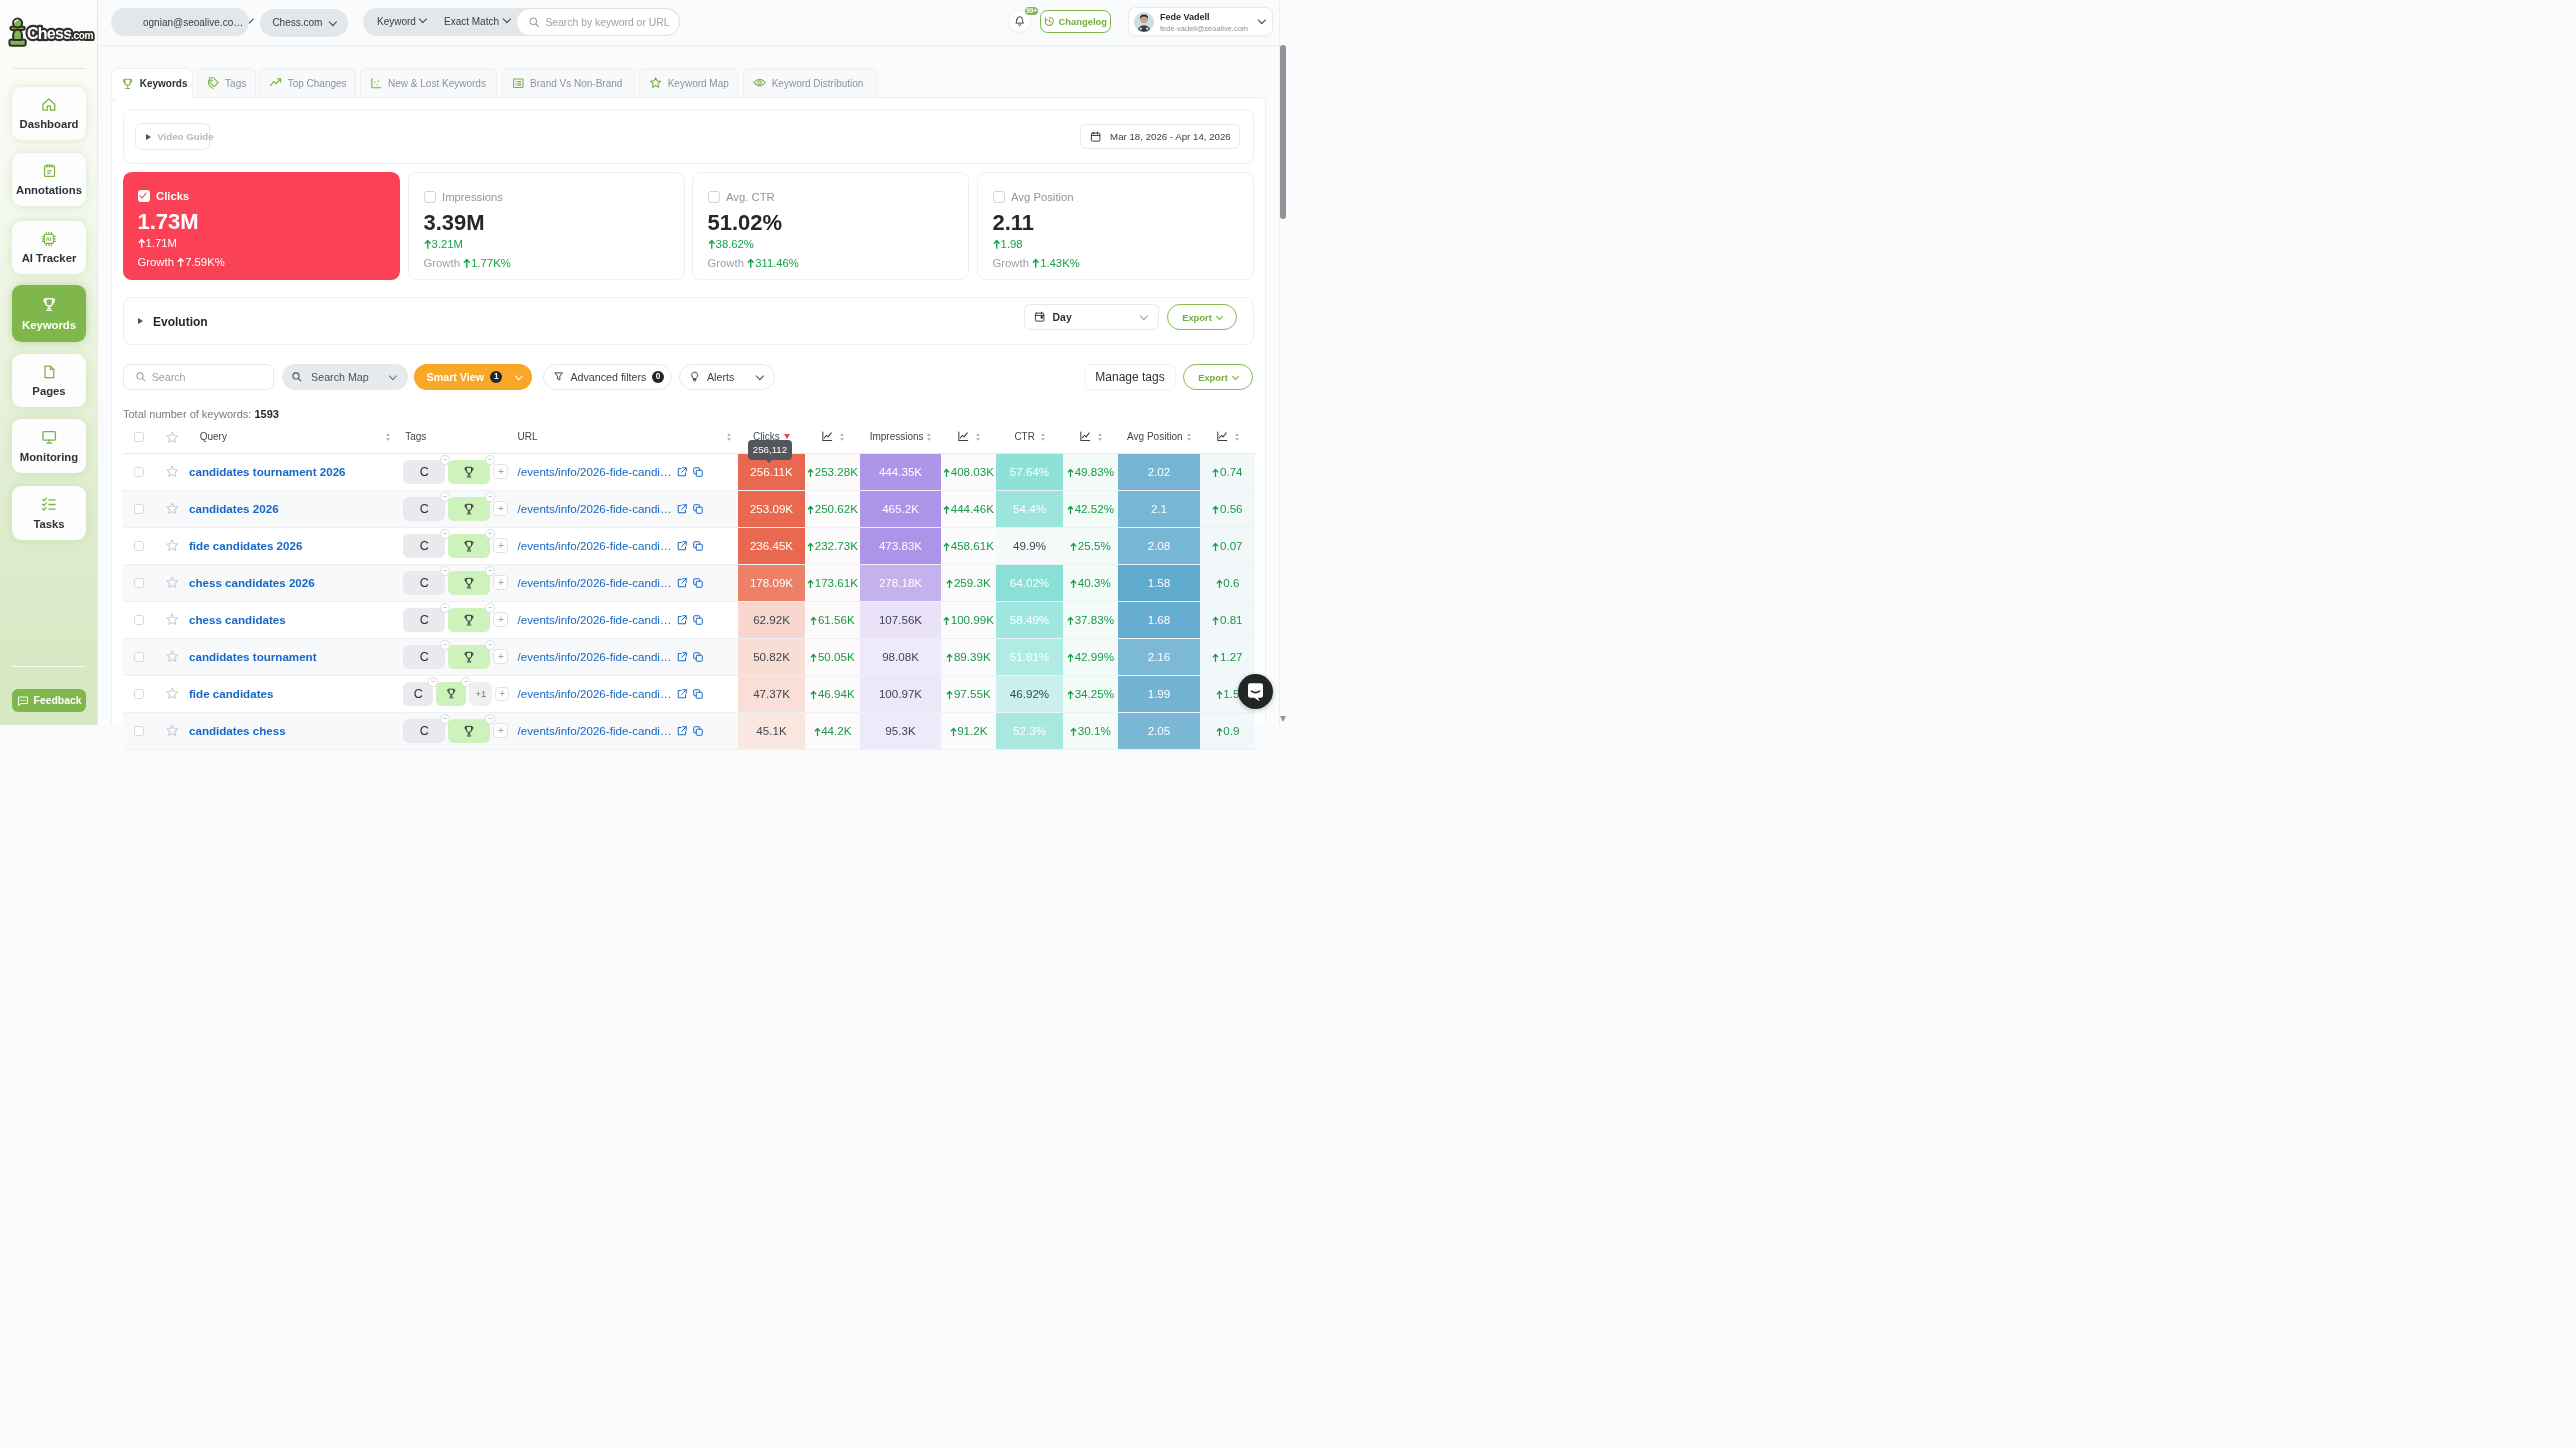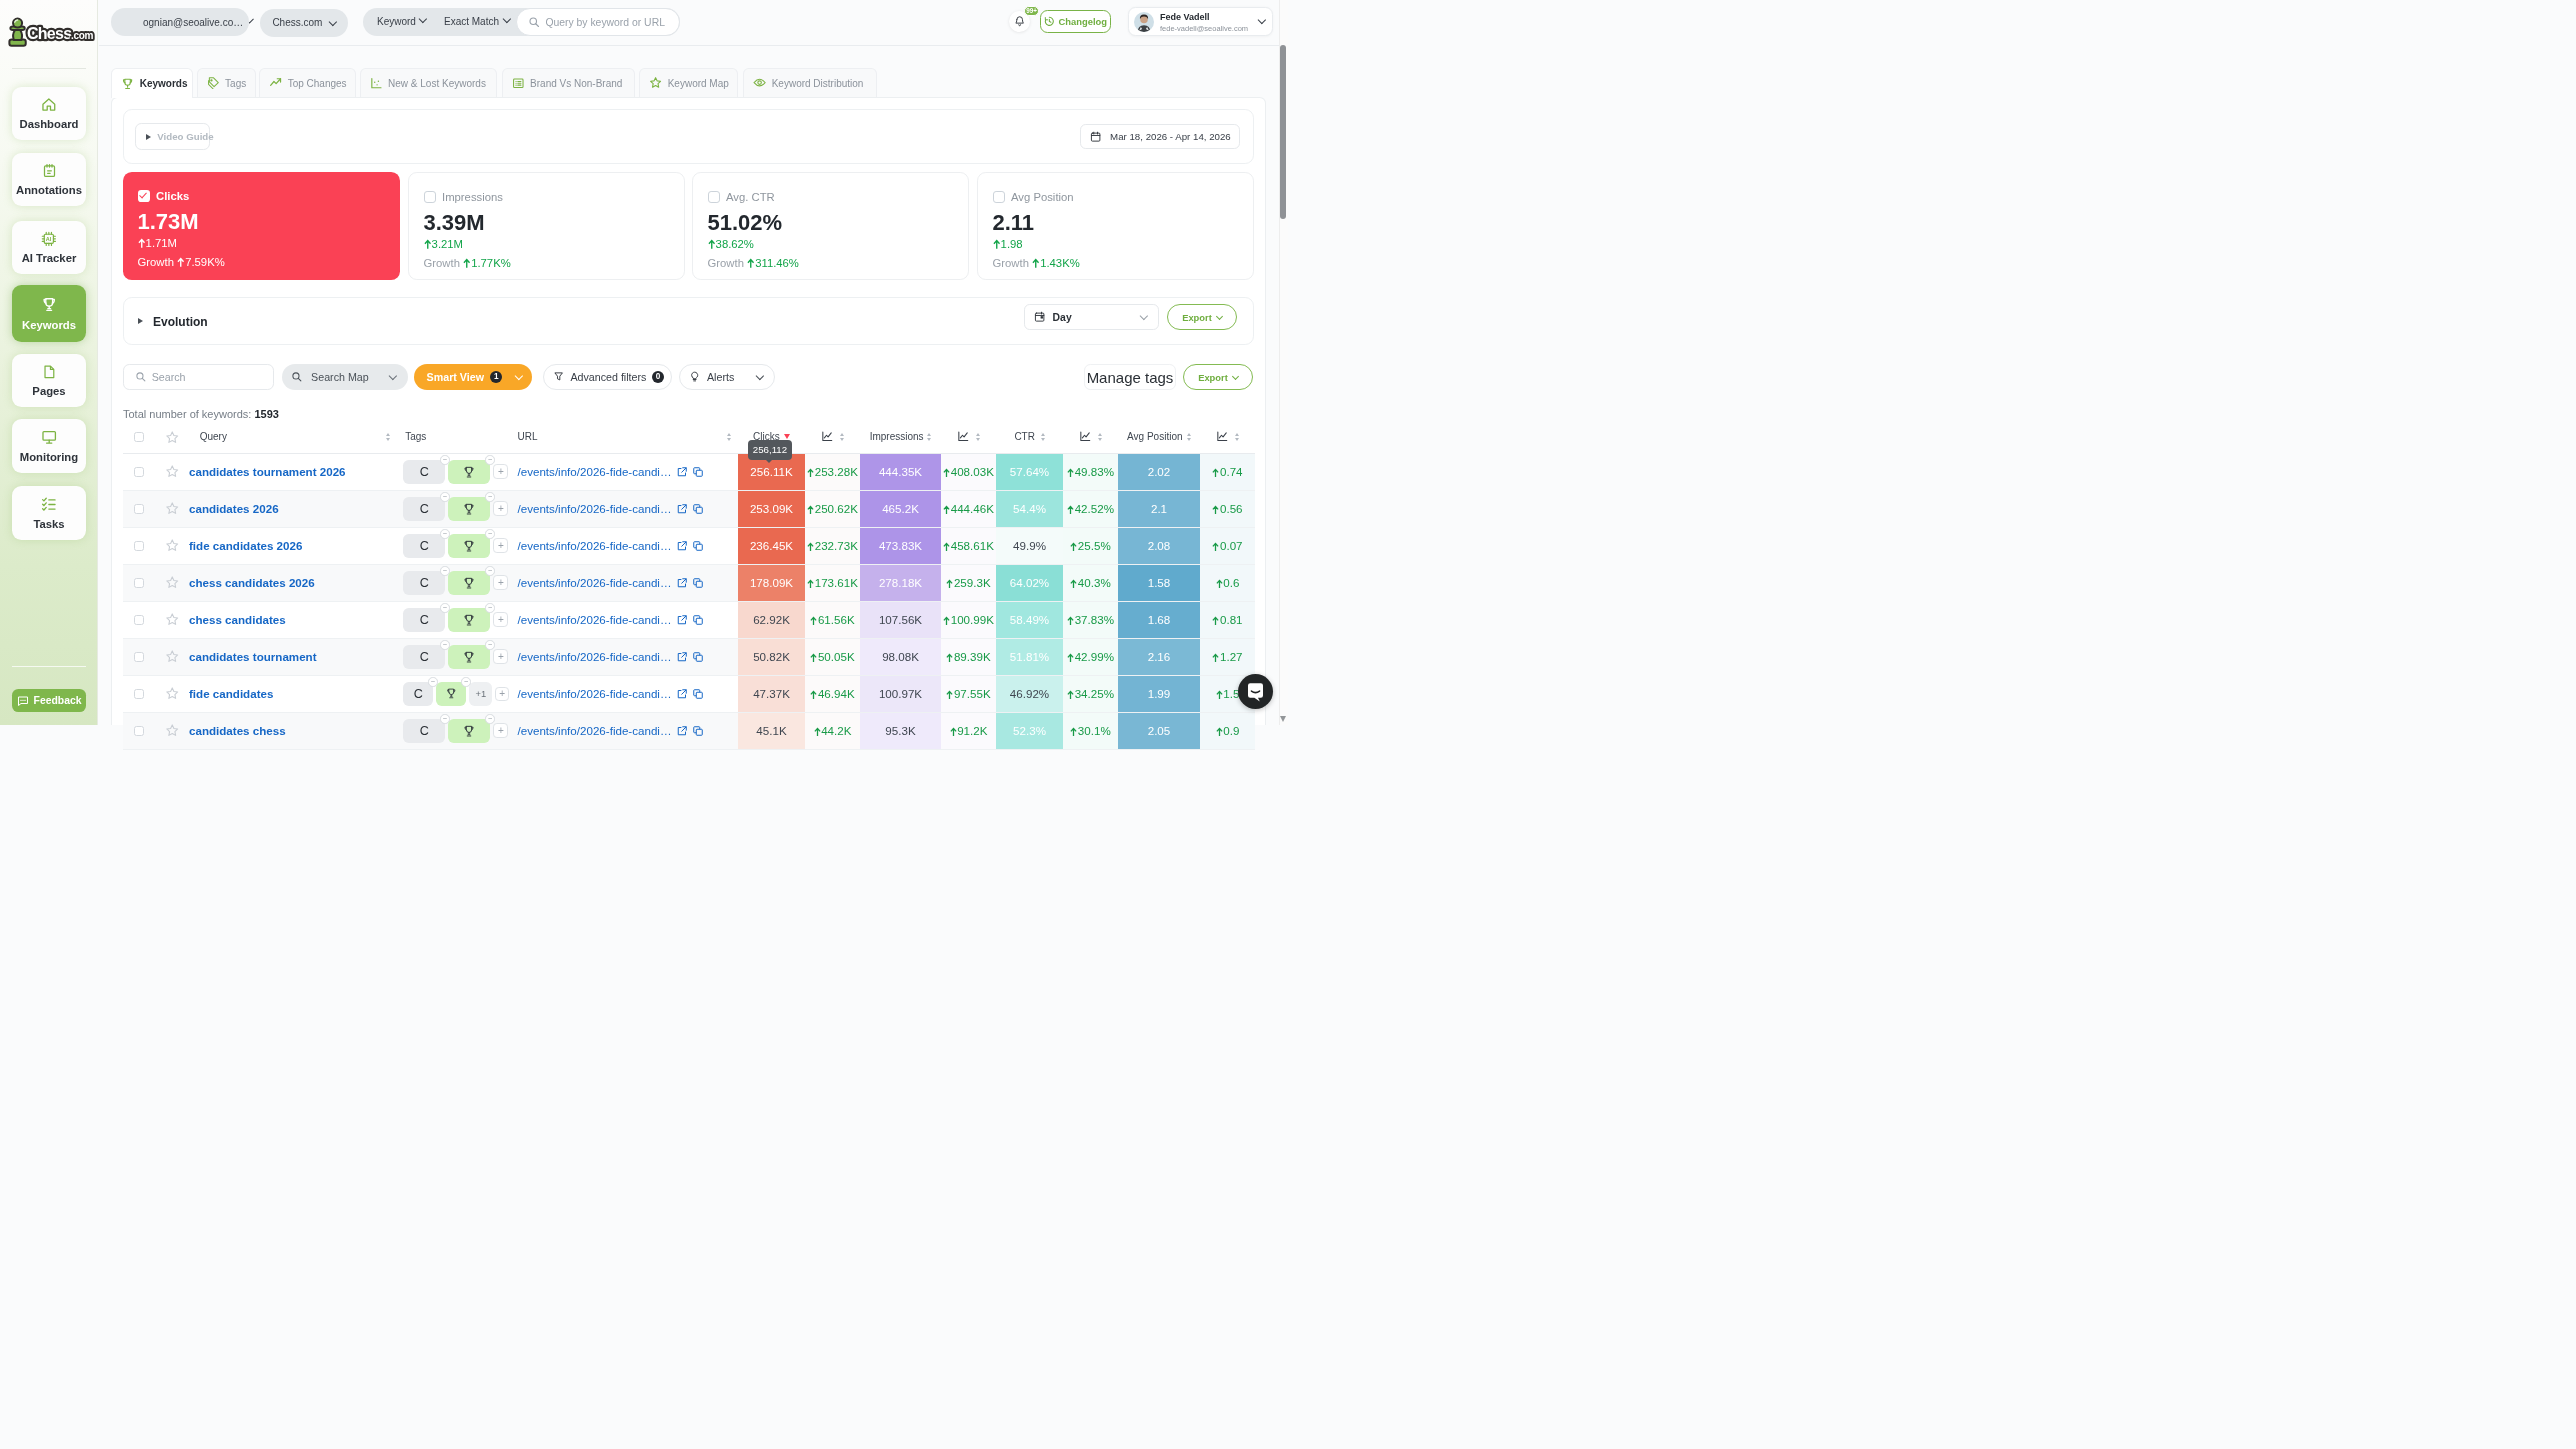--- a/index.html
+++ b/index.html
@@ -166,21 +166,21 @@
 <div id="grp">
  <span style="position:absolute;left:14px;top:7.5px">Keyword</span>
     <span class="chev" style="position:absolute;left:57px;top:10.7px"></span>
  <span style="position:absolute;left:81px;top:7.5px">Exact Match</span>
     <span class="chev" style="position:absolute;left:141px;top:10.7px"></span>
  <div id="grpsearch">
   <svg style="margin-left:10.7px" width="12" height="12" viewBox="0 0 24 24" fill="none" stroke="#9aa2ab" stroke-width="2.2" stroke-linecap="round">
         <circle cx="10.5" cy="10.5" r="6.5"></circle>
         <path d="M15.5 15.5 L21 21"></path>
       </svg>
-  <span style="margin-left:5.7px;font-size:10.4px">Query by keyword or URL</span>
+  <span style="margin-left:5.7px;font-size:10.4px">Search by keyword or URL</span>
  </div>
 </div>
 <div id="bell">
     <svg width="11.3" height="12" viewBox="0 0 24 24" fill="none" stroke="#30353b" stroke-width="2" stroke-linecap="round" stroke-linejoin="round">
       <path d="M6 9 a6 6 0 0 1 12 0 c0 5 1.5 6.5 2 7.5 H4 c.5 -1 2 -2.5 2 -7.5"></path>
       <path d="M10 20 a2 2 0 0 0 4 0"></path>
     </svg>
   </div>
 <div id="badge">99+</div>
 <div id="clog"><svg width="10.7" height="10.7" viewBox="0 0 24 24" fill="none" stroke="#6fae3f" stroke-width="2.4" stroke-linecap="round">
@@ -341,21 +341,21 @@
  <span style="margin-left:5.7px;width:12px;height:12px;background:#23272d;border-radius:50%;color:#fff;font-size:8.2px;font-weight:700;text-align:center;line-height:12px">0</span>
 </div>
 <div class="obtn" style="left:679px;top:364px;width:96px;height:26px;border-radius:13.2px">
  <svg style="margin-left:9.4px" width="11.3" height="11.3" viewBox="0 0 24 24" fill="none" stroke="#30353b" stroke-width="2" stroke-linecap="round" stroke-linejoin="round">
       <path d="M9 18 h6 M10 21 h4 M8.5 14.5 a6.5 6.5 0 1 1 7 0 q-1 .7 -1 2 h-5 q0 -1.3 -1 -2z"></path>
     </svg>
  <span style="margin-left:6.3px;font-size:10.7px;color:#3a4049">Alerts</span>
  <span class="chev" style="position:absolute;right:11.3px;border-color:#4a5057"></span>
 </div>
 <div class="obtn" style="left:1084px;top:364px;width:92px;height:26px;border:0.9px solid #eff1f3;justify-content:center">
-    <span style="font-size:15px;color:#2b3036">Manage tags</span>
+    <span style="font-size:12px;color:#2b3036">Manage tags</span>
   </div>
 <div class="gbtn" style="left:1183px;top:364px;width:70px;height:26px">Export<span class="gchev"></span></div>
 
 <div style="position:absolute;left:123px;top:408px;font-size:11px;color:#757d86">Total number of keywords: <span style="color:#22272d;font-weight:bold">1593</span></div>
 
 <table id="tbl">
     <colgroup>
       <col style="width:32px">
       <col style="width:34px">
       <col style="width:208px">

